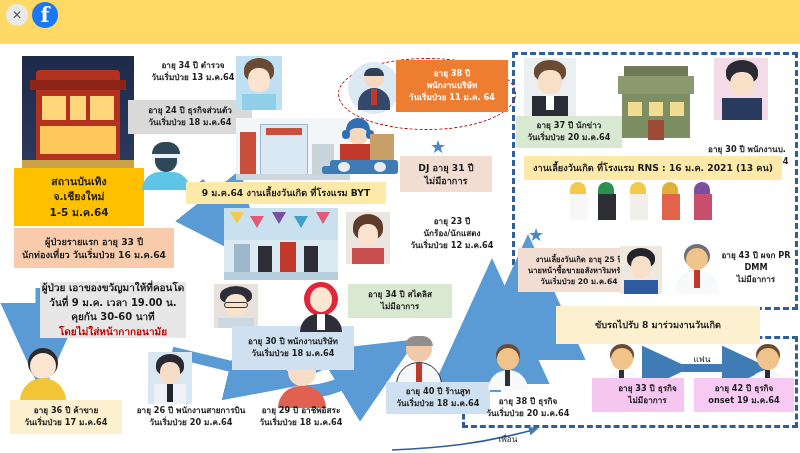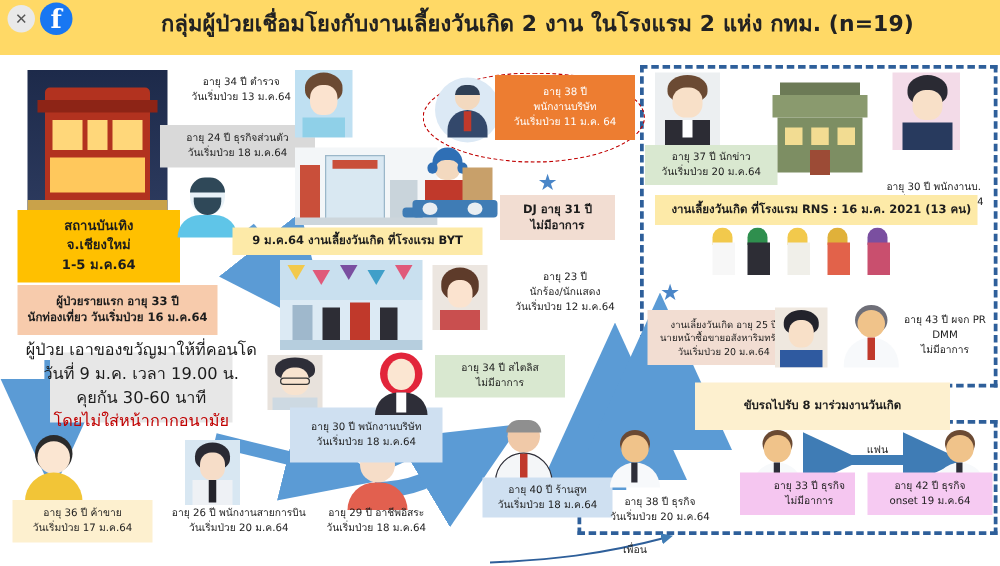--- a/index.html
+++ b/index.html
@@ -39,20 +39,21 @@
 
   
   .box {
     position: absolute;
     display: flex; flex-direction: column;
     align-items: center; justify-content: center;
     text-align: center;
     font-size: 8.2px; line-height: 1.45; color: #1c1c1c;
     padding: 3px 5px;
     white-space: nowrap;
+    font-weight: bold;
   }
   .box.plain { background: transparent; }
   .box .ln { display:block; }
   .box .red { color:#c00000; }
 
   .bg-grey   { background:#d9d9d9; }
   .bg-lgrey  { background:#e7e7e7; }
   .bg-amber  { background:#ffc000; }
   .bg-peach  { background:#f7cbac; }
   .bg-cream  { background:#fdf0cf; }
@@ -94,21 +95,20 @@
   }
 </style>
 </head>
 <body>
 
 <div id="root">
 
   <div class="header">
     <div class="x-btn">✕</div>
     <div class="fb-btn">f</div>
-    <div class="hdr-title">กลุ่มผู้ป่วยเชื่อมโยงกับงานเลี้ยงวันเกิด 2 งาน ในโรงแรม 2 แห่ง กทม. (n=19)</div>
   </div>
 
   <div class="dashed" style="left:512px; top:52px; width:286px; height:258px;"></div>
   <div class="dashed" style="left:462px; top:336px; width:336px; height:92px;"></div>
 
   <svg class="overlay" viewBox="0 0 800 453">
     <defs>
       <marker id="ah" markerWidth="7" markerHeight="7" refX="3" refY="3.2" orient="auto">
         <path d="M0,0 L7,3.2 L0,6.4 z" fill="#5b9bd5"></path>
       </marker>
@@ -156,21 +156,21 @@
     <span class="ln">สถานบันเทิง</span>
     <span class="ln">จ.เชียงใหม่</span>
     <span class="ln">1-5 ม.ค.64</span>
   </div>
 
   <div class="box bg-peach med" style="left:14px; top:228px; width:160px; height:40px;">
     <span class="ln">ผู้ป่วยรายแรก อายุ 33 ปี</span>
     <span class="ln">นักท่องเที่ยว วันเริ่มป่วย 16 ม.ค.64</span>
   </div>
 
-  <div class="box bg-lgrey" style="left:40px; top:282px; width:146px; height:56px; font-size:13px;text-align:right;">
+  <div class="box bg-lgrey" style="left:40px; top:282px; width:146px; height:56px; font-size:10px;text-align:right;">
     <span class="ln">ผู้ป่วย เอาของขวัญมาให้ที่คอนโด</span>
     <span class="ln">วันที่ 9 ม.ค. เวลา 19.00 น.</span>
     <span class="ln">คุยกัน 30-60 นาที</span>
     <span class="ln red">โดยไม่ใส่หน้ากากอนามัย</span>
   </div>
 
   <div class="person" style="left:16px; top:348px; width:54px; height:54px;">
     <div class="ava-head" style="left:12px; top:0; width:30px; height:30px; background:#2b2b2b;"></div>
     <div class="ava-head" style="left:14px; top:5px; width:26px; height:26px; background:#fbe6d2;"></div>
     <div class="ava-body" style="left:4px; top:30px; width:46px; height:24px; background:#f2c537;"></div>
@@ -387,21 +387,21 @@
   <div class="photo" style="left:714px; top:58px; width:54px; height:62px; background:#f3dbe8;">
     <div class="hair" style="left:12px; top:2px; width:32px; height:24px; background:#2a2a33;"></div>
     <div class="face" style="left:16px; top:14px; width:24px; height:24px; background:#f8e0c8;"></div>
     <div style="position:absolute;left:8px;top:40px;width:40px;height:22px;background:#283a5e;"></div>
   </div>
   <div class="box plain" style="left:700px; top:120px; width:94px; height:32px;margin-top:20px;">
     <span class="ln">อายุ 30 ปี พนักงานบ.</span>
     <span class="ln">วันเริ่มป่วย 21 ม.ค.64</span>
   </div>
 
-  <div class="box bg-yellow med" style="left:524px; top:156px; width:258px; height:24px;align-items:flex-end;">
+  <div class="box bg-yellow med" style="left:524px; top:156px; width:258px; height:24px;">
     <span class="ln">งานเลี้ยงวันเกิด ที่โรงแรม RNS  : 16 ม.ค. 2021 (13 คน)</span>
   </div>
 
   <div class="bldg" style="left:568px; top:182px; width:170px; height:48px; background:transparent;">
     <div style="position:absolute;left:2px;top:0;width:16px;height:14px;background:#f2c94c;border-radius:8px 8px 0 0;"></div>
     <div style="position:absolute;left:2px;top:12px;width:18px;height:26px;background:#f7f7f7;"></div>
     <div style="position:absolute;left:30px;top:0;width:16px;height:14px;background:#2f8f4e;border-radius:8px 8px 0 0;"></div>
     <div style="position:absolute;left:30px;top:12px;width:18px;height:26px;background:#2d2d35;"></div>
     <div style="position:absolute;left:62px;top:0;width:16px;height:14px;background:#f2c94c;border-radius:8px 8px 0 0;"></div>
     <div style="position:absolute;left:62px;top:12px;width:18px;height:26px;background:#f0efe9;"></div>

